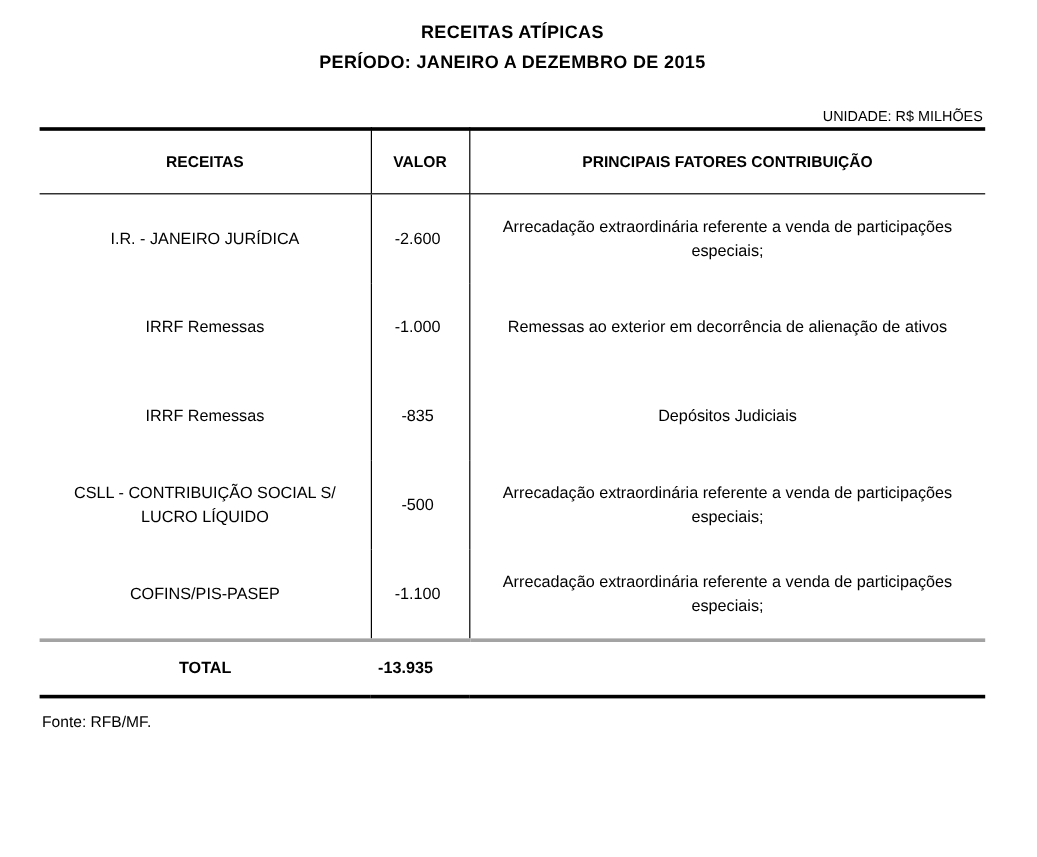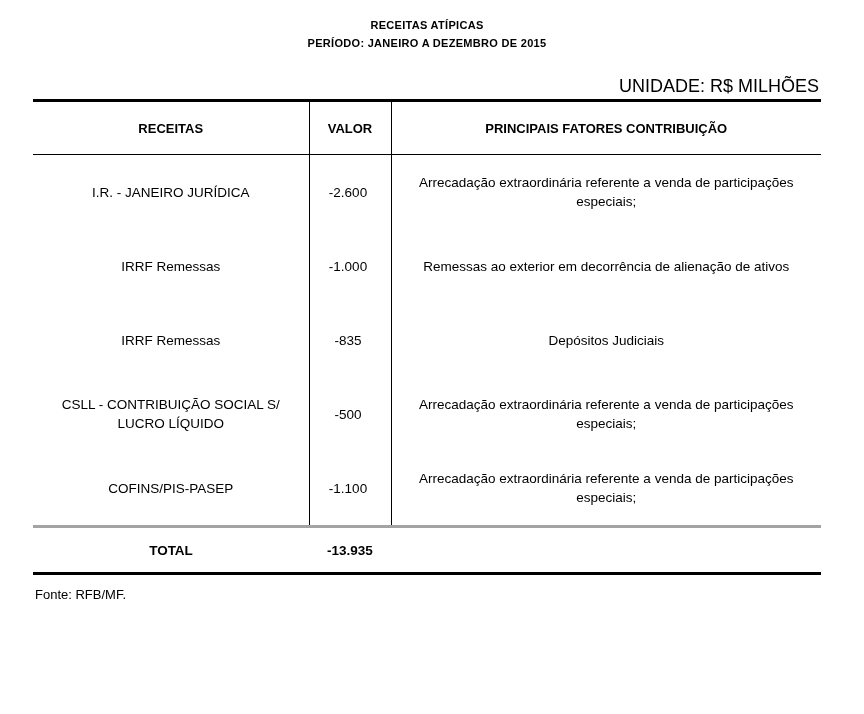--- a/index.html
+++ b/index.html
@@ -16,27 +16,27 @@
     overflow: hidden;
   }
   .page {
     width: 788px;
     margin-left: 33px;
     padding-top: 16px;
   }
   .title-block {
     text-align: center;
     font-weight: bold;
-    font-size: 11px;
+    font-size: 15px;
     line-height: 1.65;
     letter-spacing: 0.3px;
   }
   .unit-note {
     text-align: right;
-    font-size: 18px;
+    font-size: 12px;
     margin-top: 24px;
     margin-bottom: 2px;
     padding-right: 2px;
   }
   table.main {
     border-collapse: collapse;
     width: 788px;
     table-layout: fixed;
     border-top: 3px solid #000;
   }
@@ -71,21 +71,21 @@
     font-weight: bold;
     font-size: 13.5px;
     height: 44px;
     vertical-align: middle;
     padding: 0 6px;
   }
   td.total-label {
     text-align: center;
   }
   td.total-valor {
-    text-align: center;
+    text-align: left;
     padding-right: 10px;
   }
   .source {
     font-size: 13px;
     margin-top: 12px;
     padding-left: 2px;
   }
 </style>
 </head>
 <body>

